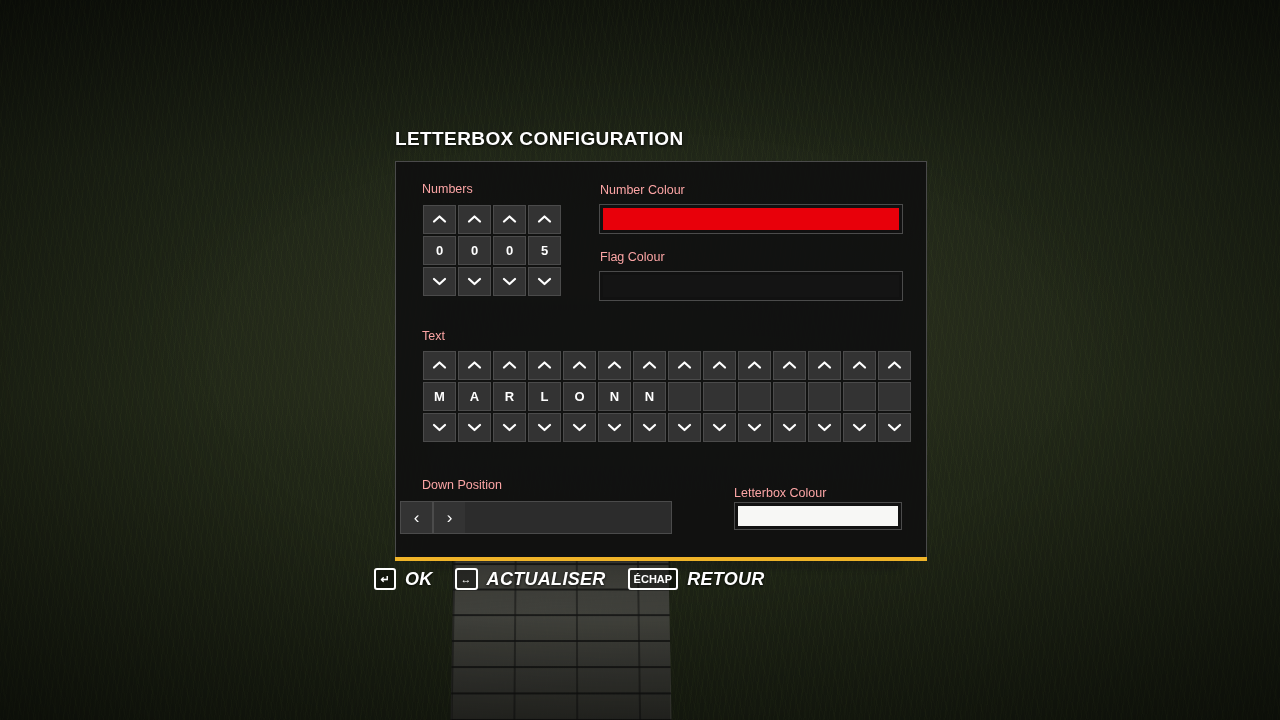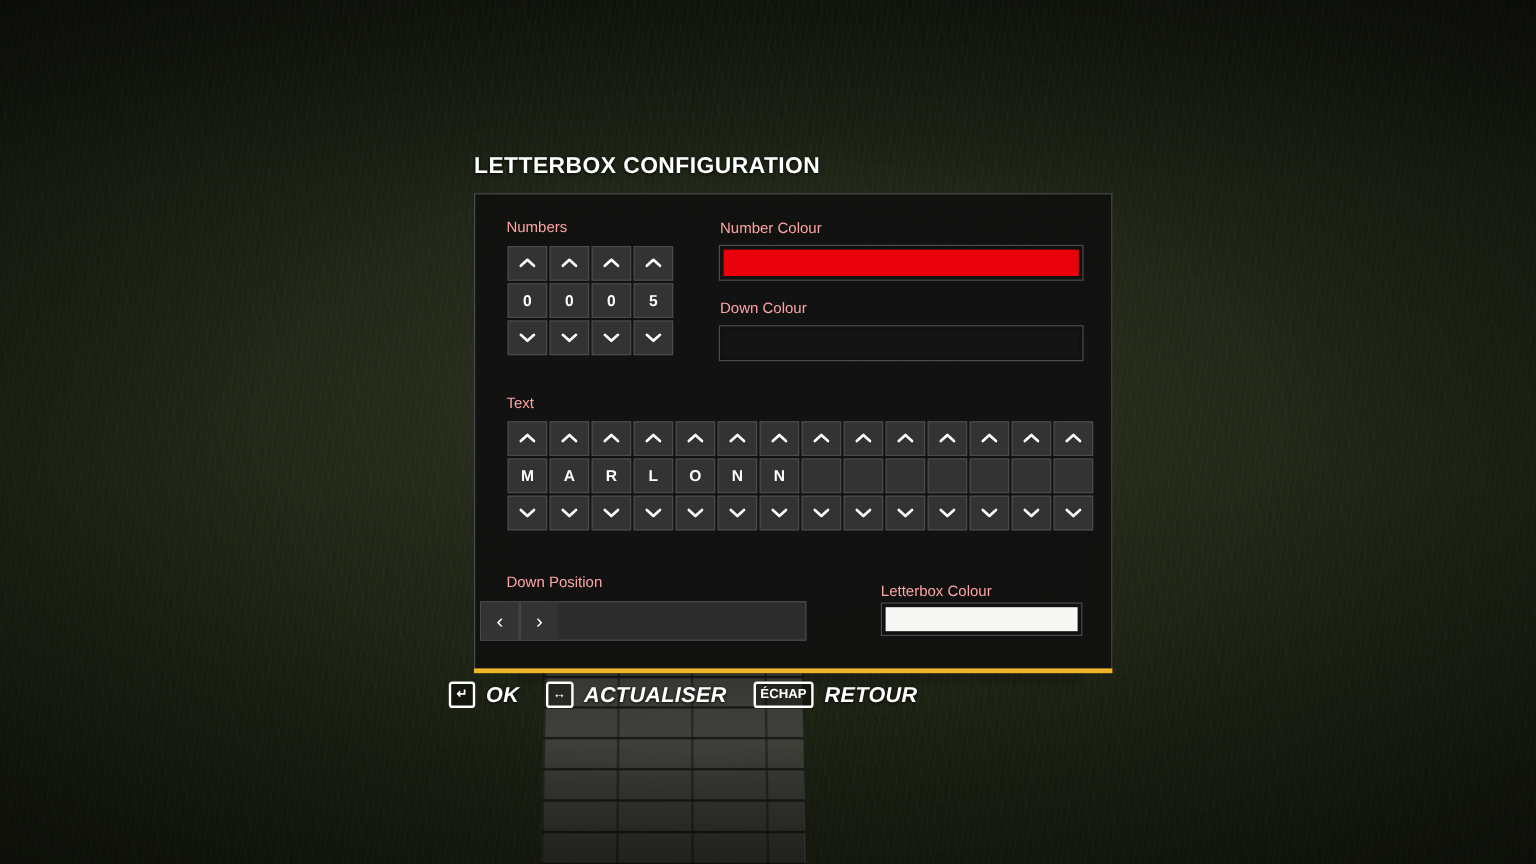--- a/index.html
+++ b/index.html
@@ -223,21 +223,21 @@
 <div id="dialog">
 
   <div id="dialog-title">LETTERBOX CONFIGURATION</div>
 
   <div id="dialog-body">
 
     <div class="section-label" style="left:26px; top:20px;">Numbers</div>
 
     <div class="section-label" style="left:204px; top:21px;">Number Colour</div>
 
-    <div class="section-label" style="left:204px; top:88px;">Down Colour</div>
+    <div class="section-label" style="left:204px; top:88px;">Flag Colour</div>
 
     <div class="section-label" style="left:26px; top:167px;">Text</div>
 
     <div class="section-label" style="left:26px; top:316px;">Down Position</div>
 
     <div class="section-label" style="left:338px; top:324px;">Letterbox Colour</div>
 
     <div id="grids">
         <div class="cell arrow" style="left: 27px; top: 43px; width: 33px; height: 29px;">
           <svg width="17" height="13" viewBox="0 0 17 13" aria-hidden="true">

